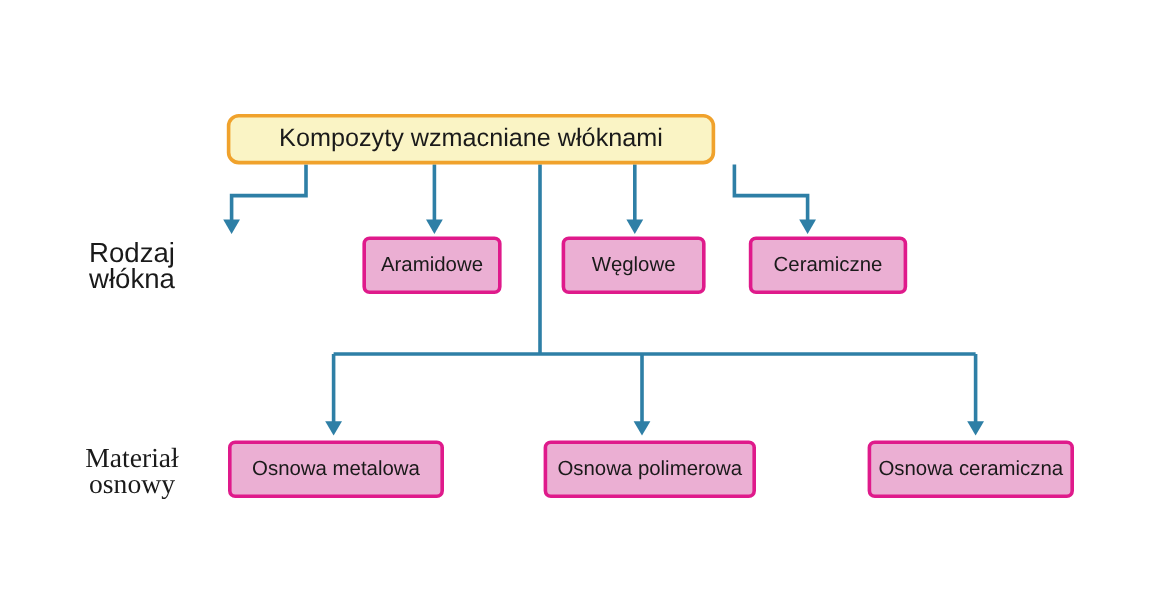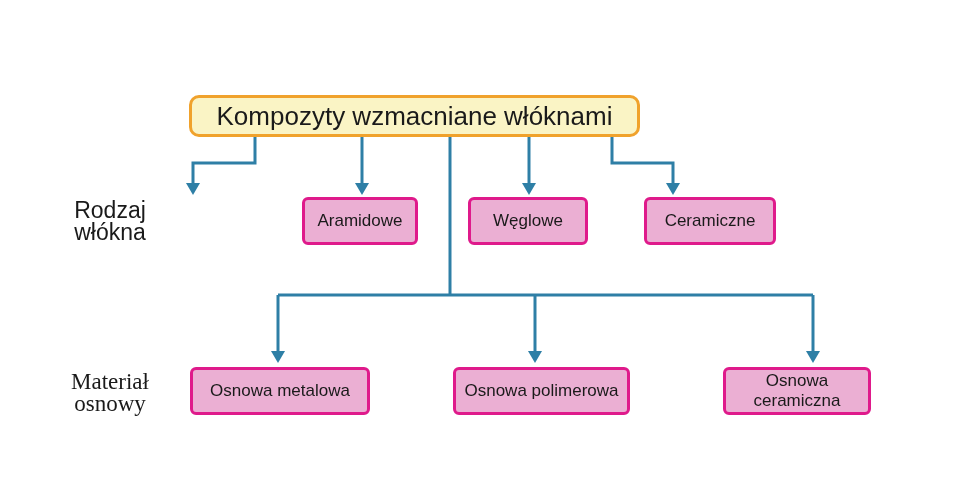--- a/index.html
+++ b/index.html
@@ -23,41 +23,41 @@
   .conn-svg{position:absolute;left:0;top:0;width:960px;height:499px;}
   .conn{stroke:var(--connector-teal);stroke-width:3;fill:none;}
   .arrowhead{fill:var(--connector-teal);stroke:none;}
   .node{
     position:absolute;
     display:flex;align-items:center;justify-content:center;
     box-sizing:border-box;
     text-align:center;
   }
   .title-node{
-    left:189px;top:95px;width:451px;height:42px;
+    left:189px;top:95px;width:407px;height:42px;
     background:var(--title-fill);
     border:3px solid var(--title-border);
     border-radius:10px;
-    font-size:26px;
+    font-size:21px;
   }
   .pink{
     background:var(--node-fill);
     border:3px solid var(--node-border);
     border-radius:6px;
     font-size:17px;
   }
   .row1{top:197px;height:48px;}
   .row2{top:367px;height:48px;}
   .n-szklane{left:167px;width:91px;}
   .n-aramidowe{left:302px;width:116px;}
   .n-weglowe{left:468px;width:120px;}
-  .n-ceramiczne{left:644px;width:132px;}
+  .n-ceramiczne{left:624px;width:132px;}
   .n-metalowa{left:190px;width:180px;}
   .n-polimerowa{left:453px;width:177px;}
-  .n-ceramiczna{left:723px;width:148px;}
+  .n-ceramiczna{left:723px;width:172px;}
   .row-label{
     position:absolute;
     width:140px;left:40px;
     text-align:center;
     font-size:23px;line-height:22px;
     white-space:pre-line;
   }
   .row-label-1{top:199px;}
   .row-label-2{top:371px;font-family:Liberation Serif, serif;}
 </style>

